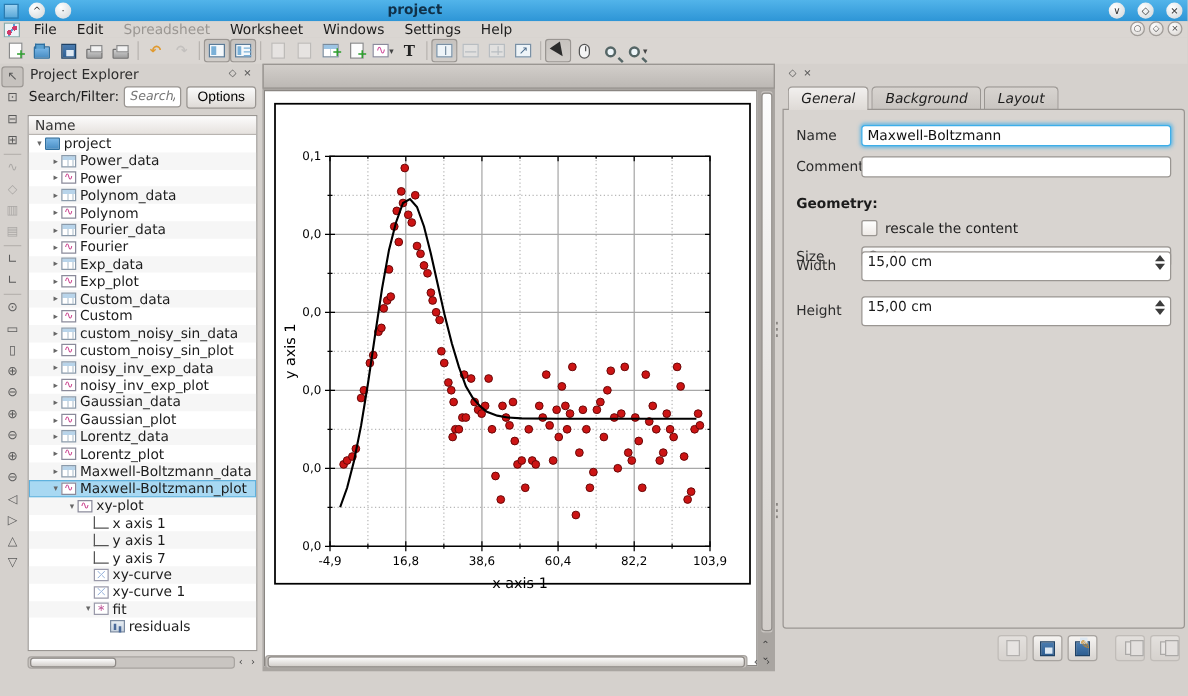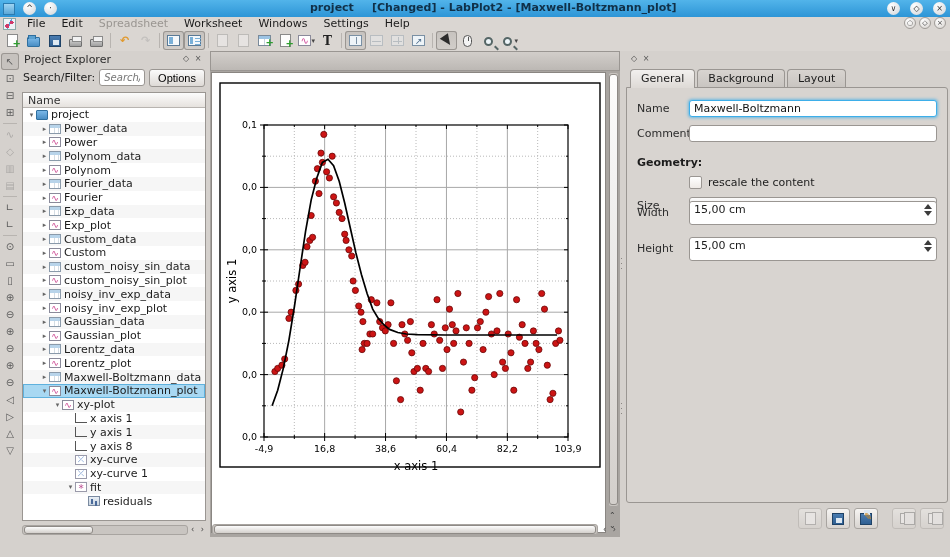--- a/index.html
+++ b/index.html
@@ -127,21 +127,21 @@
   #center-vscroll{position:absolute;right:0;top:21px;width:13px;height:461px;}
   #center-hscroll{position:absolute;left:0;bottom:0;height:15px;right:0;}
 
   
   #splitter{position:absolute;left:620px;top:51px;width:4px;height:486px;}
   .split-dots{position:absolute;left:0px;width:3px;height:14px;
     background:radial-gradient(circle,#8a8682 0 1px,transparent 1px);background-size:3px 5px;}
 
   
   #wp-dock{position:absolute;left:624px;top:51px;width:326px;height:486px;}
-  #wp-tabs{position:absolute;left:2px;top:18px;height:19px;display:flex;gap:2px;padding-left:4px;}
+  #wp-tabs{position:absolute;left:2px;top:18px;height:19px;display:flex;gap:2px;padding-left:4px;font-style:italic;}
   .tab{border:1px solid #9a9692;border-bottom:none;border-radius:4px 4px 0 0;padding:0 10px;
     line-height:17px;background:linear-gradient(#d8d4d0,#c8c4c0);}
   .tab.active{background:linear-gradient(#f2f0ee,#dedad6);height:19px;position:relative;z-index:2;}
   #wp-panel{position:absolute;left:2px;right:2px;top:36px;bottom:34px;border:1px solid #9a9692;border-radius:0 3px 3px 3px;
     background:#d8d4d0;}
   .frow{position:absolute;left:10px;right:10px;height:17px;display:flex;align-items:center;}
   .flabel{width:52px;color:#2c2c2c;}
   .finput{flex:1;height:17px;border:1px solid #9a9692;border-radius:3px;background:#fff;padding:0 4px;
     font-size:11px;line-height:15px;color:#111;position:relative;}
   .finput.focused{border:1px solid #3daee9;box-shadow:0 0 3px 1px rgba(61,174,233,.7);}
@@ -165,21 +165,20 @@
 </head>
 <body>
 
 <div id="titlebar">
   <div id="titlebar-left">
     <div id="win-menu-icon"></div>
     <div class="tbtn">^</div>
     <div class="tbtn">·</div>
   </div>
   <span id="title-text">project</span>
-  <span id="title-text2">[Changed] - LabPlot2 - [Maxwell-Boltzmann_plot]</span>
   <div id="titlebar-right">
     <div class="tbtn">∨</div>
     <div class="tbtn">◇</div>
     <div class="tbtn">×</div>
   </div>
 </div>
 
 <div id="menubar">
   <div id="app-icon"></div>
   <div id="menu-items" style="display: flex; text-align: center;">
@@ -436,21 +435,21 @@
           <span>x axis 1</span>
         </div>
         <div class="trow" style="padding-left: 43px;">
           <span class="texp"></span>
           <span class="tico tico-axis"></span>
           <span>y axis 1</span>
         </div>
         <div class="trow" style="padding-left: 43px;">
           <span class="texp"></span>
           <span class="tico tico-axis"></span>
-          <span>y axis 8</span>
+          <span>y axis 7</span>
         </div>
         <div class="trow" style="padding-left: 43px;">
           <span class="texp"></span>
           <span class="tico tico-curve">⤫</span>
           <span>xy-curve</span>
         </div>
         <div class="trow" style="padding-left: 43px;">
           <span class="texp"></span>
           <span class="tico tico-curve">⤫</span>
           <span>xy-curve 1</span>

